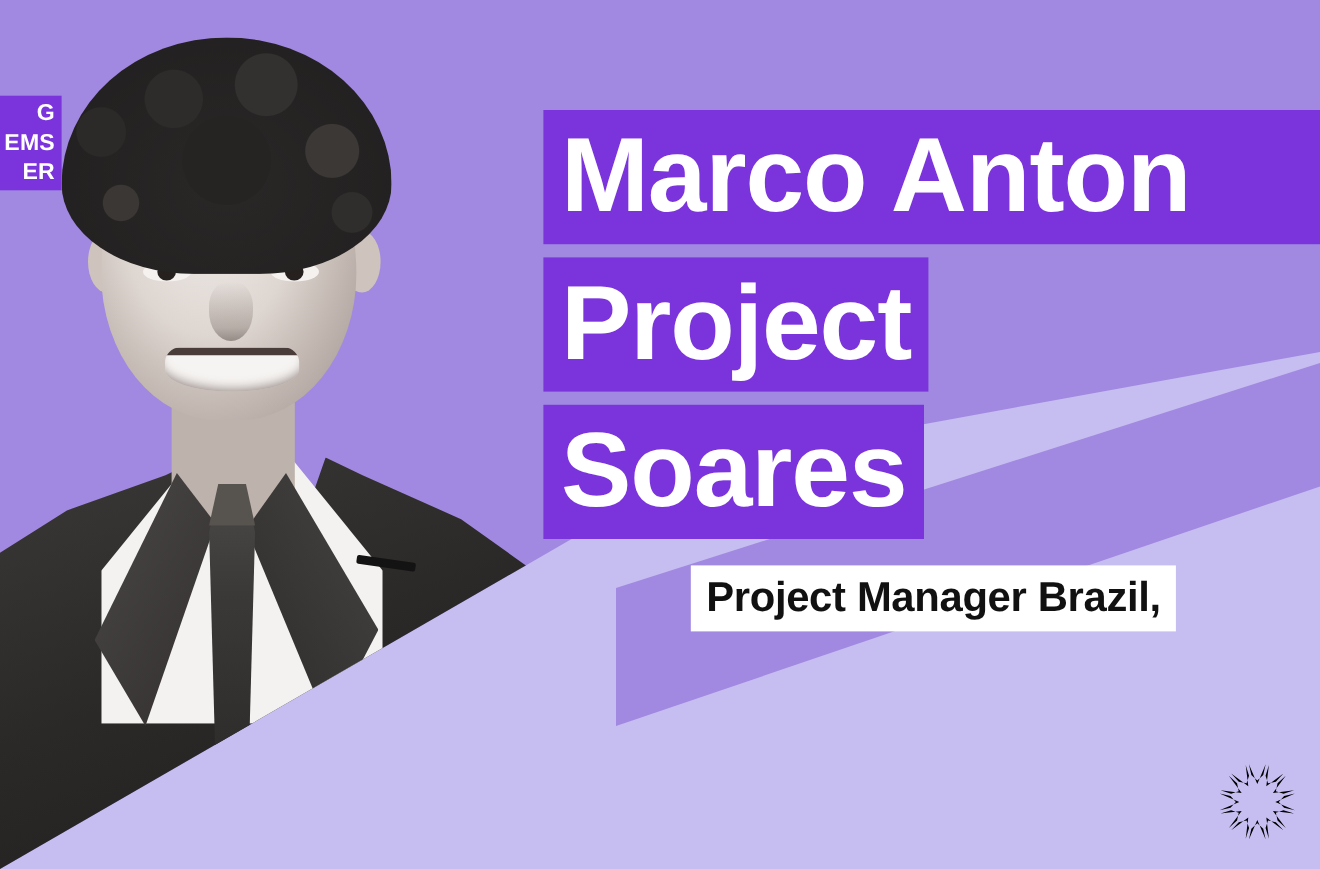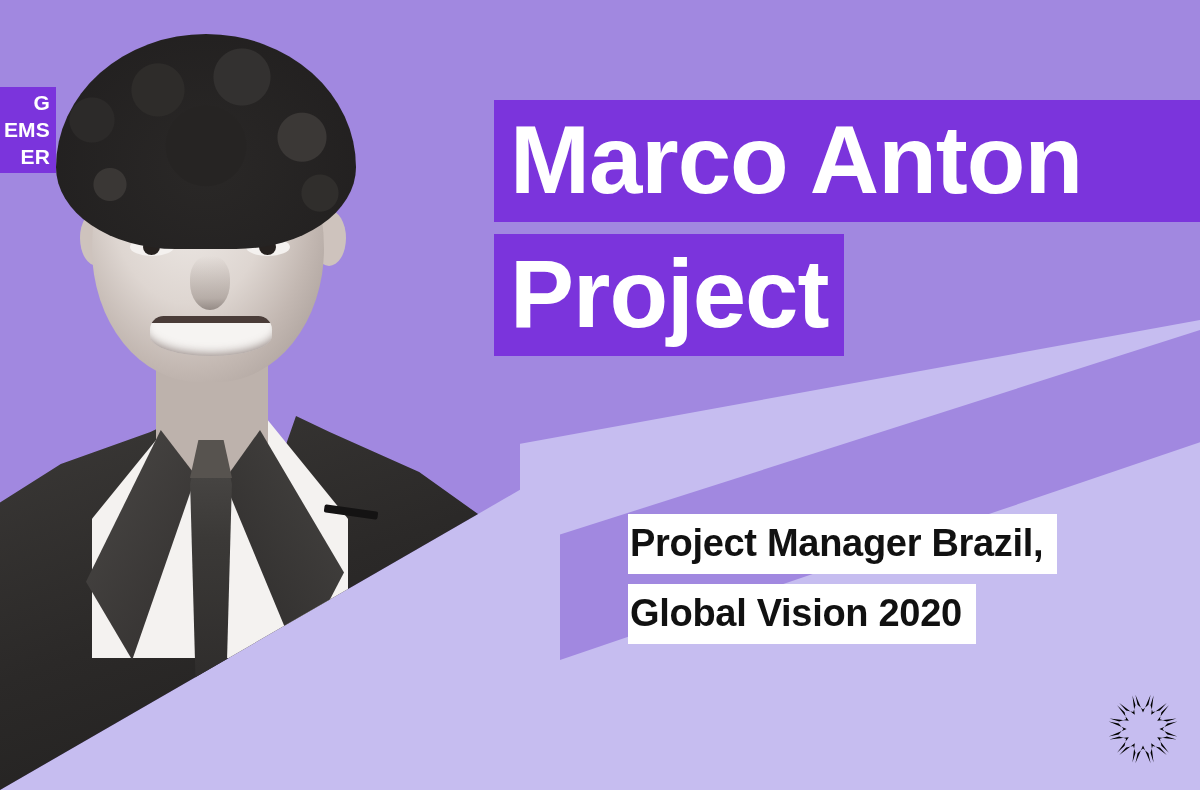--- a/index.html
+++ b/index.html
@@ -309,21 +309,21 @@
   }
   .sub-row {
     display: block;
     background: #ffffff;
     color: #111111;
     font-family: "Liberation Sans", sans-serif;
     font-weight: 700;
     font-size: 38px;
     line-height: 50px;
     letter-spacing: -.3px;
-    padding: 4px 14px 6px 2px;
+    padding: 4px 14px 6px 14px;
     margin: 0 0 10px 0;
     white-space: nowrap;
     width: max-content;
   }
 
   
   .logo {
     position: absolute;
     right: 18px;
     bottom: 22px;
@@ -366,25 +366,25 @@
 
   <div class="badge">
     <div class="badge-line">G</div>
     <div class="badge-line">EMS</div>
     <div class="badge-line">ER</div>
   </div>
 
   <div class="headline">
     <span class="hl-row row-1">Marco Anton</span>
     <span class="hl-row row-2">Project</span>
+    <span class="hl-row row-3">Soares</span>
   </div>
 
   <div class="subtitle">
     <span class="sub-row">Project Manager Brazil,</span>
-    <span class="sub-row">Global Vision 2020</span>
   </div>
 
   <div class="logo">
     <svg viewBox="0 0 100 100" width="78" height="78" aria-hidden="true">
       <g id="logo-wedges" fill="#000000">
           <path d="M40.26021737278538 6.0666796796029985 L50 29 L59.73978262721463 6.0666796796029985 L56.92606764601929 18.758527772162132 L50 25 L43.07393235398071 18.758527772162132 Z"></path>
           <path d="M63.5317609776923 7.0827372163297895 L60.5 31.813466520526788 L80.40155934270472 16.822519843544413 L71.61888664370113 26.40712522207603 L62.5 28.349364905389034 L59.62258558413674 19.48105757605674 Z"></path>
           <path d="M83.17748015645557 19.59844065729529 L68.18653347947321 39.5 L92.91726278367021 36.46823902230771 L80.51894242394326 40.37741441586326 L71.65063509461098 37.5 L73.59287477792397 28.381113356298872 Z"></path>
           <path d="M93.933320320397 40.26021737278537 L71 50 L93.933320320397 59.73978262721463 L81.24147222783787 56.92606764601929 L75 50 L81.24147222783787 43.07393235398071 Z"></path>
           <path d="M92.91726278367021 63.53176097769229 L68.18653347947321 60.5 L83.17748015645557 80.40155934270472 L73.59287477792397 71.61888664370113 L71.65063509461098 62.5 L80.51894242394326 59.62258558413674 Z"></path>

